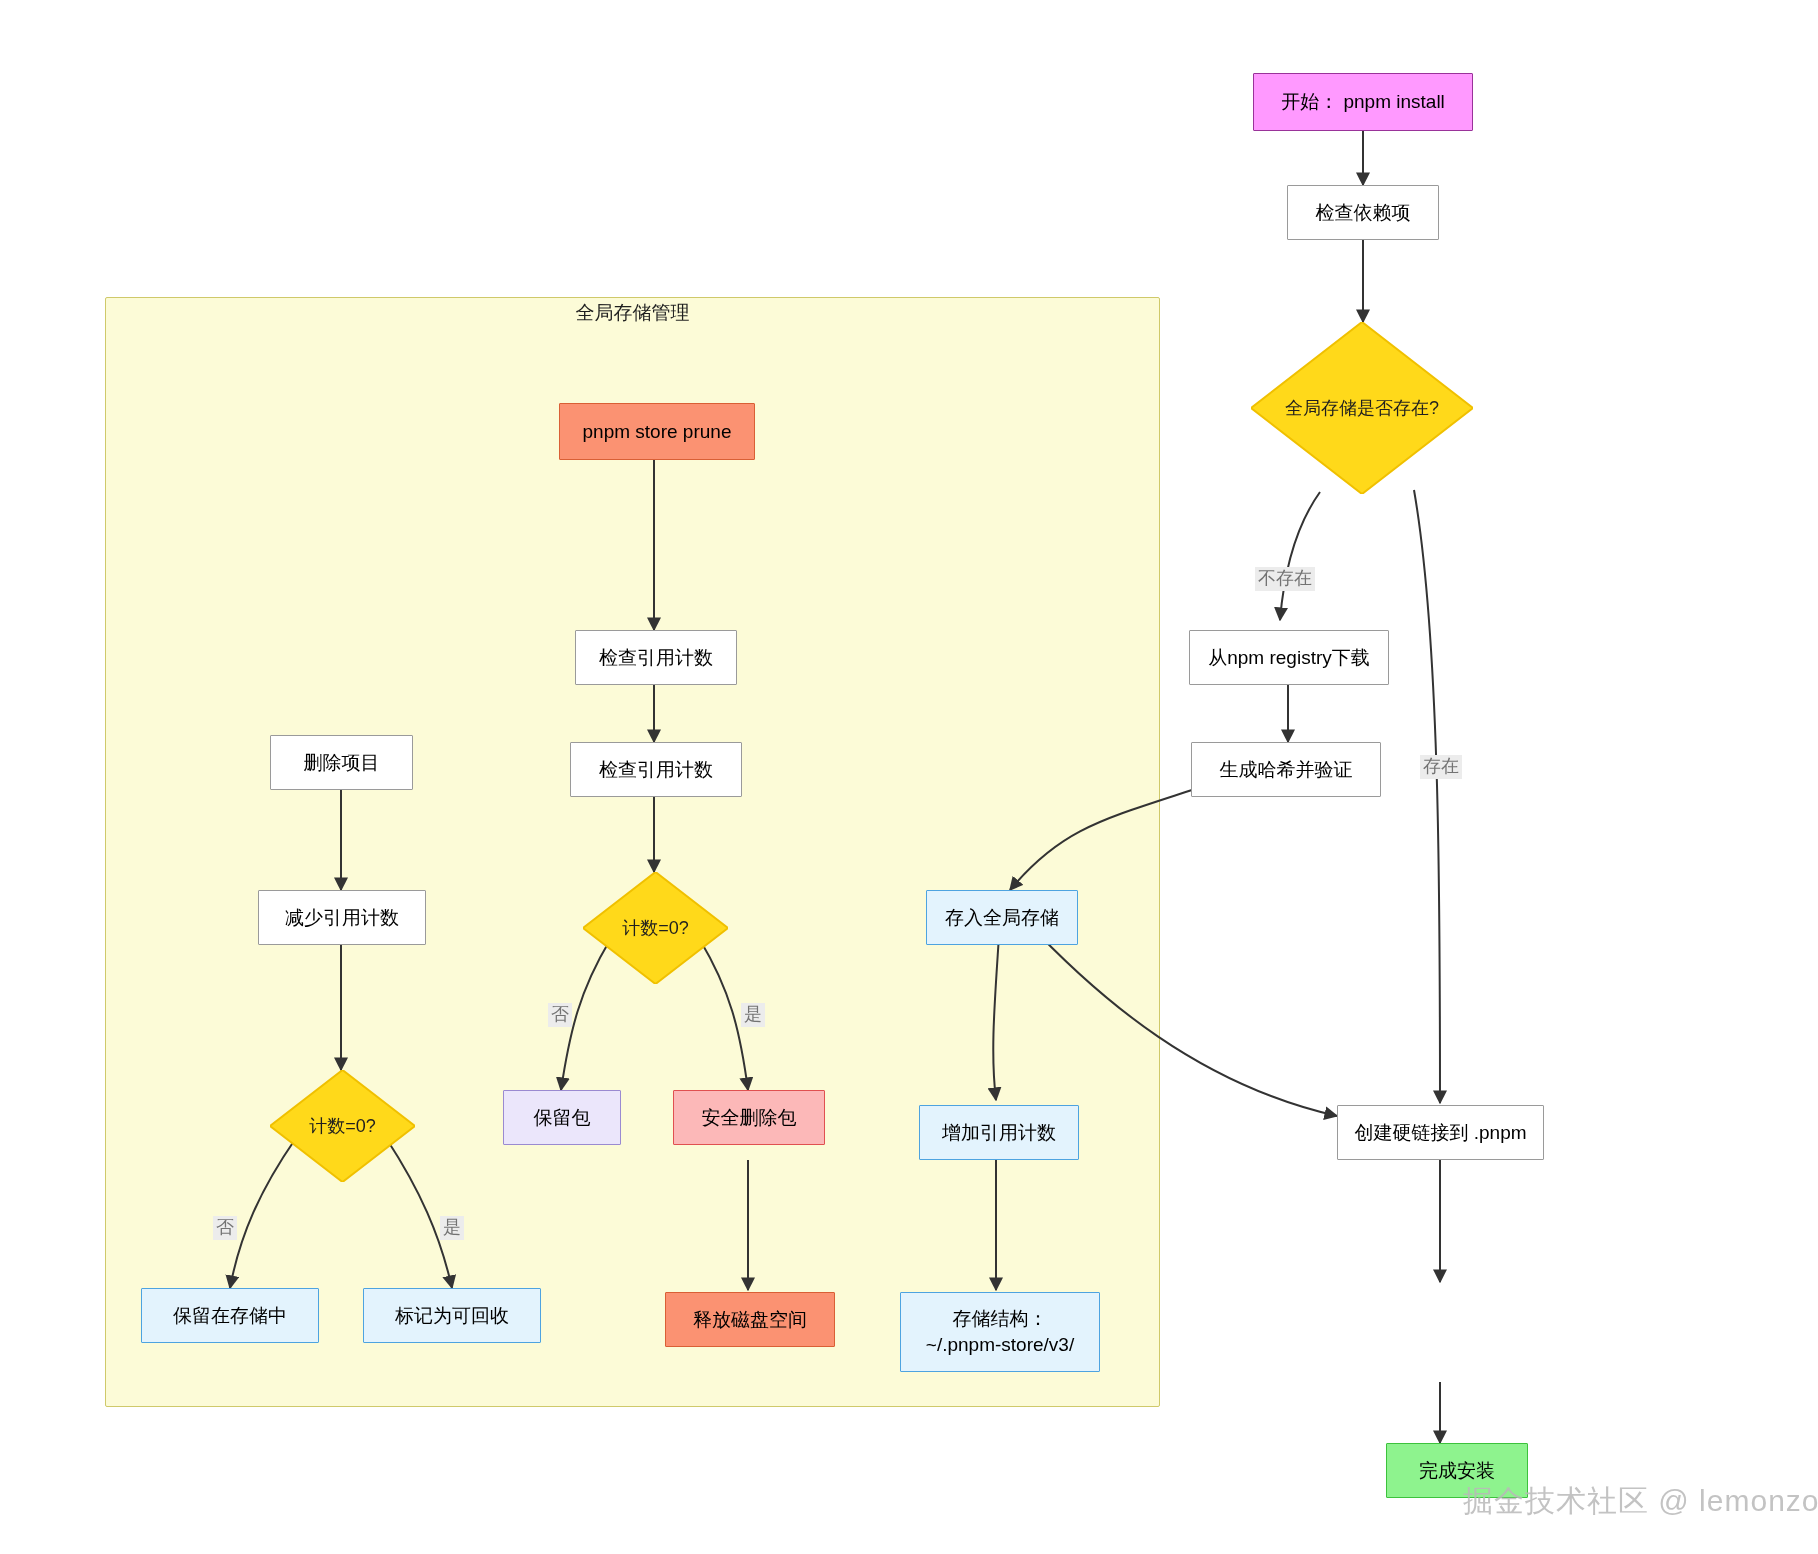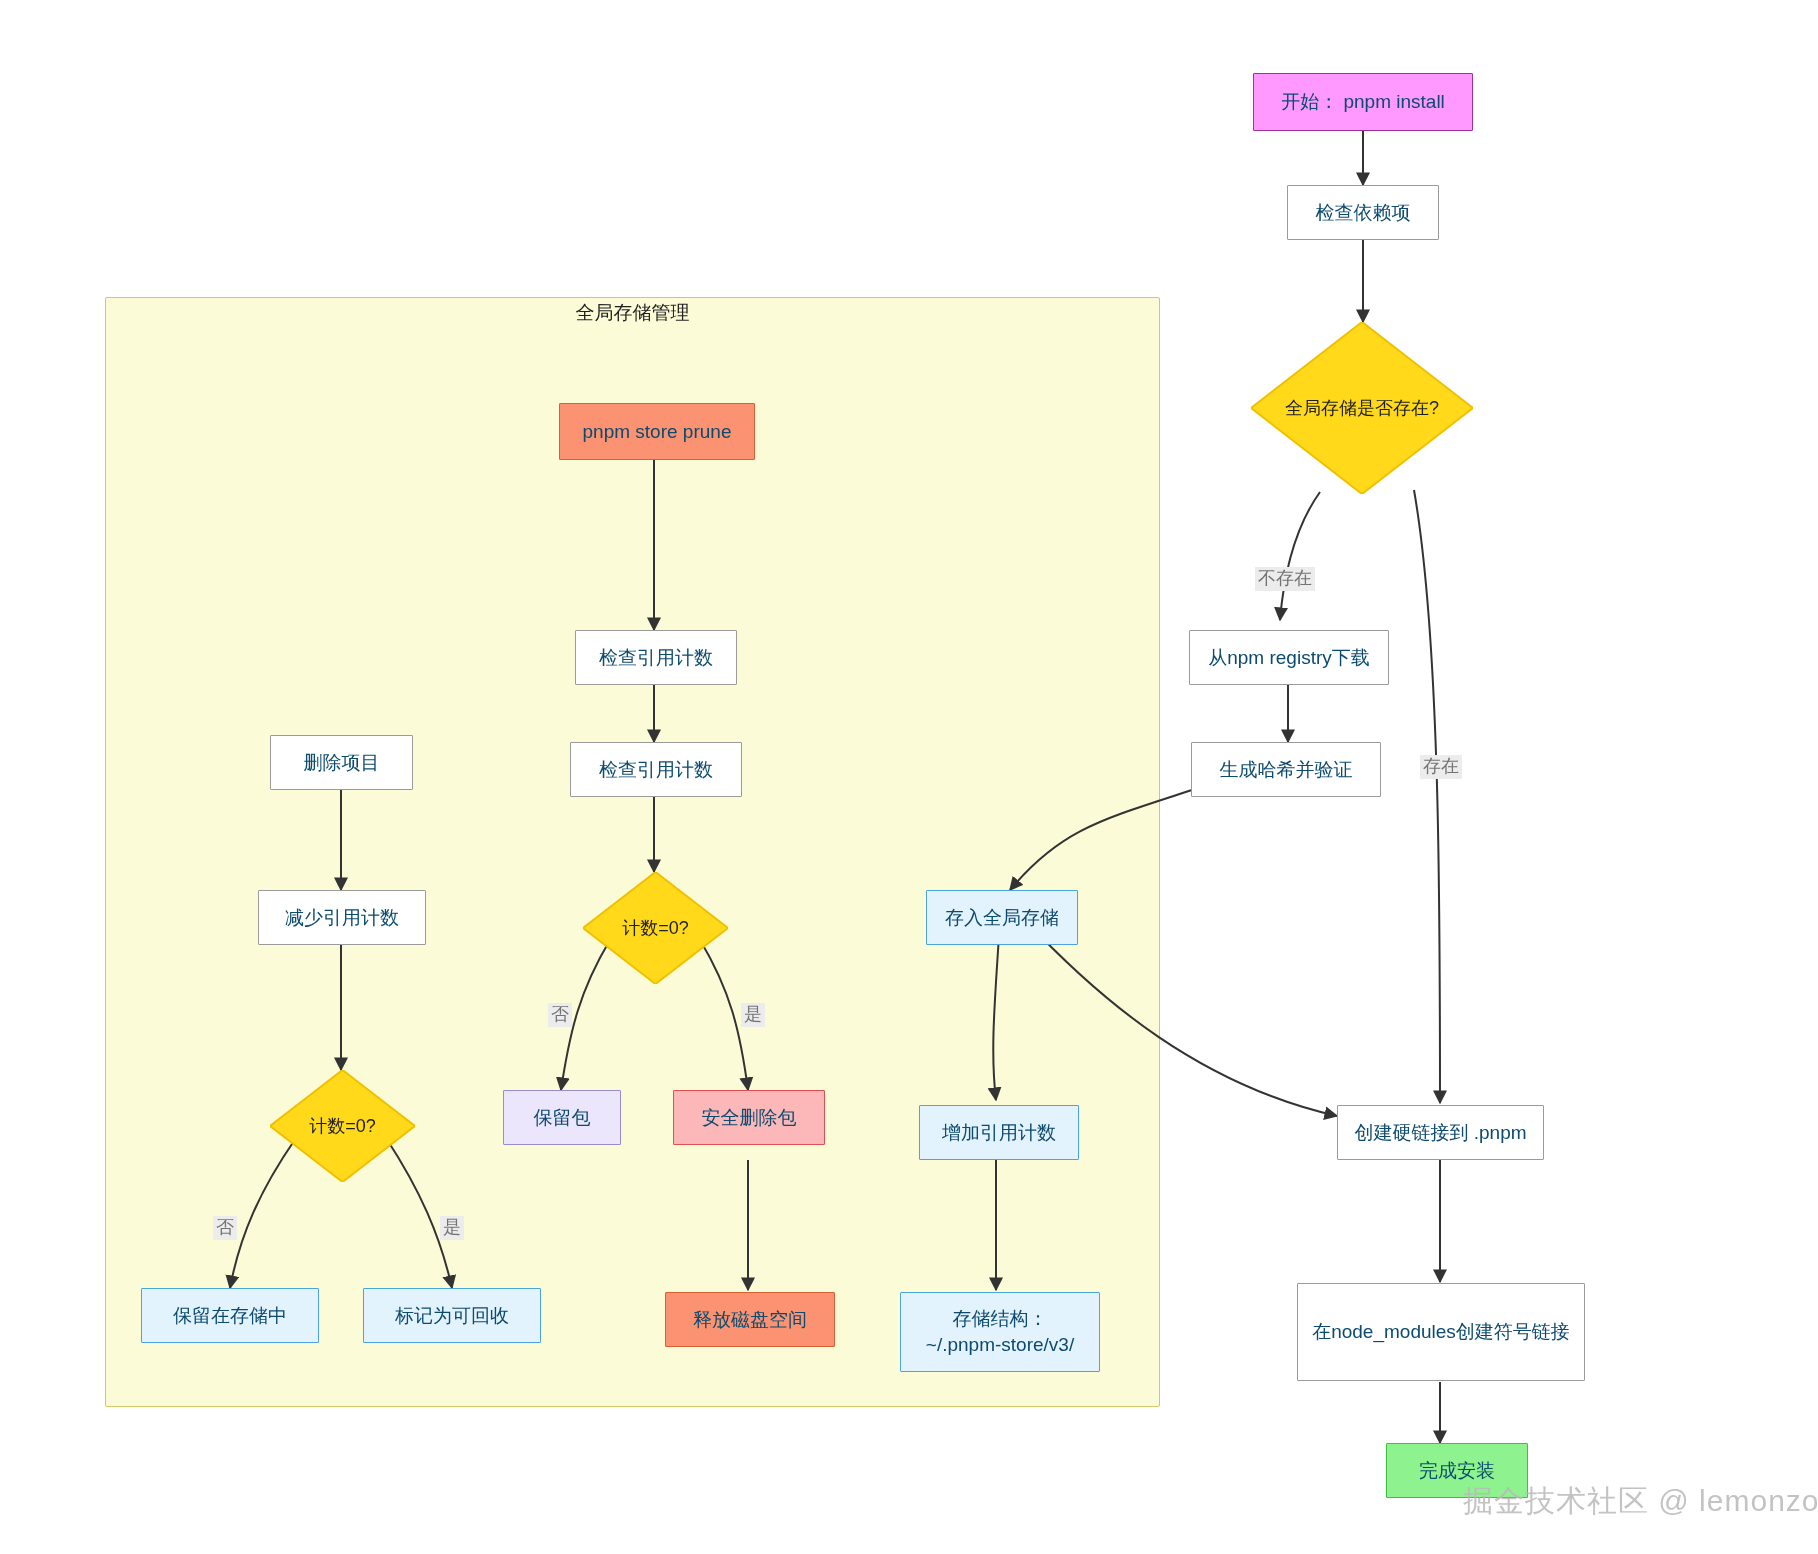--- a/index.html
+++ b/index.html
@@ -27,21 +27,21 @@
   }
   .node {
     position: absolute;
     box-sizing: border-box;
     display: flex;
     align-items: center;
     justify-content: center;
     text-align: center;
     font-size: 19px;
     line-height: 1.35;
-    color: #0c4a6e;
+    color: #000000;
     padding: 4px 8px;
     white-space: pre-line;
   }
   .rect {
     border: 1.4px solid #9a9a9a;
     background: #ffffff;
     border-radius: 1px;
   }
   .subgraph {
     position: absolute;
@@ -172,21 +172,20 @@
   <div class="edge-label" style="left:1255px; top:567px;">不存在</div>
 
   <div class="edge-label" style="left:1420px; top:755px;">存在</div>
 
   <div class="node rect" style="left:1189px; top:630px; width:200px; height:55px;">从npm registry下载</div>
 
   <div class="node rect" style="left:1191px; top:742px; width:190px; height:55px;">生成哈希并验证</div>
 
   <div class="node rect" style="left:1337px; top:1105px; width:207px; height:55px;">创建硬链接到 .pnpm</div>
 
-  <div class="node rect two-line" style="left:1297px; top:1283px; width:288px; height:98px;">在node_modules创建符号链接</div>
 
   <div class="node rect" style="left:1386px; top:1443px; width:142px; height:55px; background:#8ef38e; border-color:#3cc23c;">完成安装</div>
 
   <div class="node rect" style="left:926px; top:890px; width:152px; height:55px; background:#e3f3fd; border-color:#4da3e0;">存入全局存储</div>
 
   <div class="node rect" style="left:919px; top:1105px; width:160px; height:55px; background:#e3f3fd; border-color:#4da3e0;">增加引用计数</div>
 
   <div class="node rect two-line" style="left:900px; top:1292px; width:200px; height:80px; background:#e3f3fd; border-color:#4da3e0;">存储结构：
 ~/.pnpm-store/v3/</div>
 

